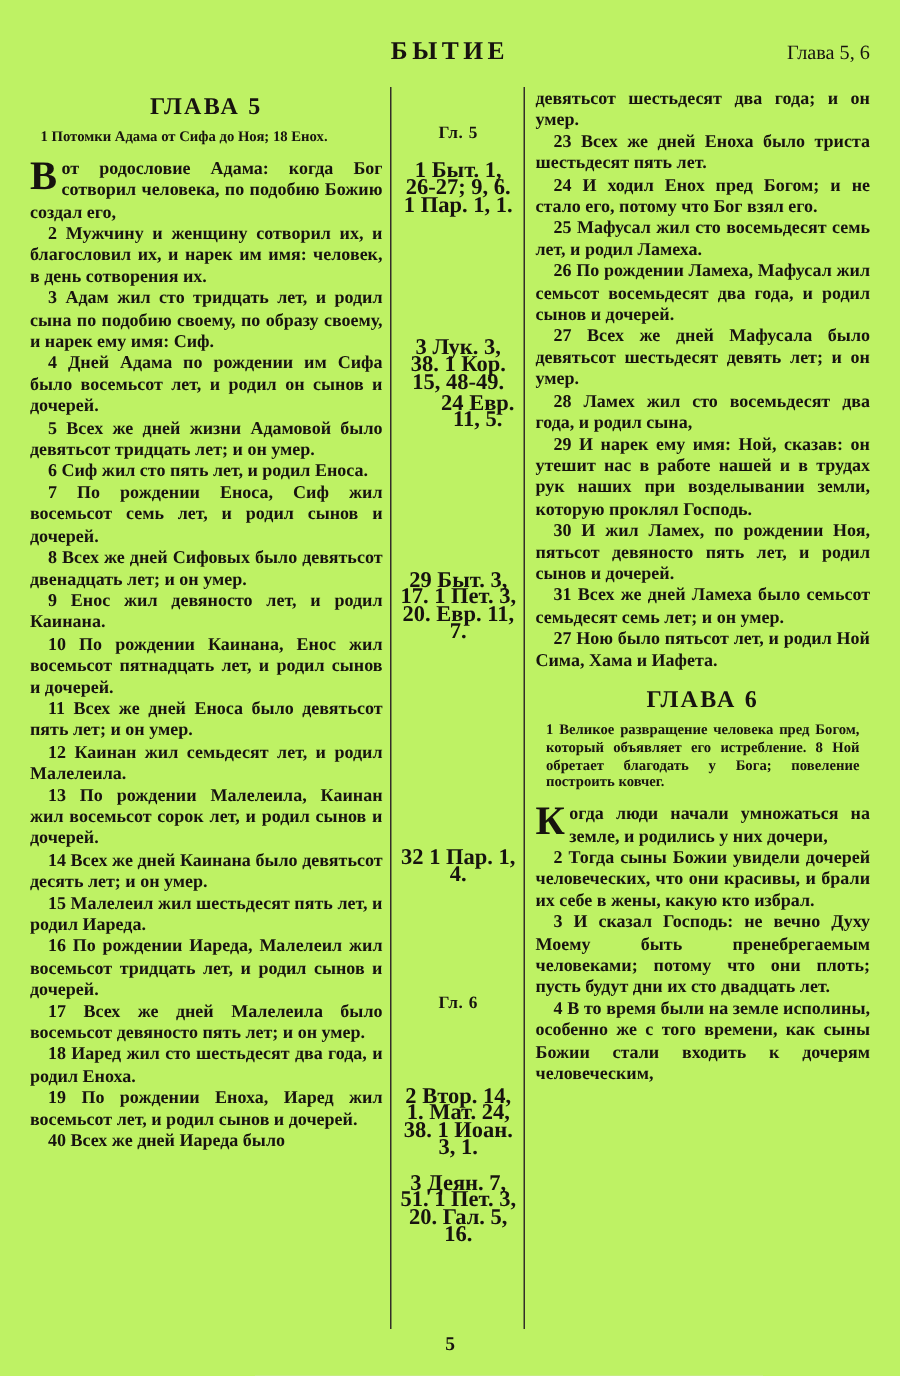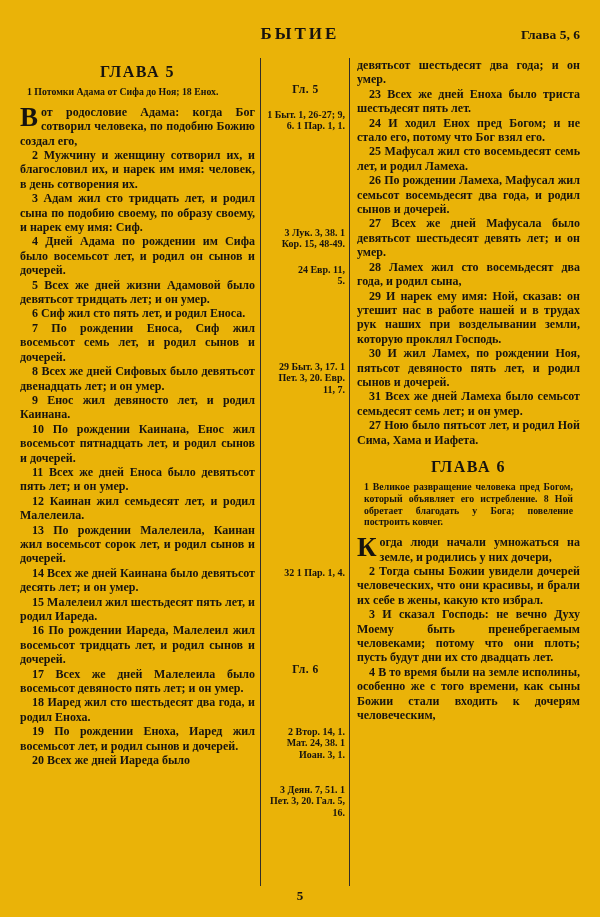--- a/index.html
+++ b/index.html
@@ -1,46 +1,46 @@
 <!DOCTYPE html>
 <html><head>
 <meta charset="utf-8">
 <style>
   * { margin:0; padding:0; box-sizing:border-box; }
   html,body { width:600px; height:917px; }
   body { background:#dedbd4; font-family:"Liberation Serif","DejaVu Serif",serif; }
   .page {
     position:relative; width:600px; height:917px; overflow:hidden;
-    background:#eab308; color:#17130f; font-weight:bold;
+    background:#bef264; color:#17130f; font-weight:bold;
     padding:24px 20px 0 20px;
   }
   
   .page-header { display:flex; align-items:baseline; }
   .page-header .side { width:160px; flex:none; }
   .book-title { flex:1; text-align:center; font-size:17px; letter-spacing:3px; font-weight:bold; }
-  .chapter-range { width:160px; flex:none; text-align:right; font-size:13.5px; font-weight:bold; }
+  .chapter-range { width:160px; flex:none; text-align:right; font-size:13.5px; font-weight:normal; }
   
   .columns { display:flex; margin-top:14px; height:828px; }
   .col { overflow:hidden; }
   .col-left  { width:240px; flex:none; padding-right:5px; }
   .col-refs  { width:90px; flex:none; position:relative;
                border-left:1.5px solid #332e28; border-right:1.5px solid #332e28; }
   .col-right { flex:1; padding-left:7px; }
   
   .verse { font-size:12px; line-height:14.4px; text-align:justify; text-indent:12px; }
   .verse.first, .verse.cont { text-indent:0; }
   .dropcap { float:left; font-size:27px; line-height:25px; padding:0 3px 0 0; font-weight:bold; }
   .chapter-heading { text-align:center; font-size:16px; letter-spacing:1.5px; margin:5px 0 5px; }
   .chapter-heading.second { margin-top:11px; }
   .summary { font-size:9.8px; line-height:11.8px; text-align:justify; margin:1px 7px 7px 7px; }
   
-  .ref-block { position:absolute; left:5px; right:4px; font-size:10px; line-height:11.4px; text-align:right; }
+  .ref-block { position:absolute; left:5px; right:4px; font-size:15px; line-height:11.4px; text-align:center; }
   .ref-label { text-align:center; font-size:11.5px; letter-spacing:0.5px; }
   .rb0 { top:26px; } .rb1 { top:51px; } .rb2 { top:169px; } .rb3 { top:206px;margin-left:26px; }
-  .rb4 { top:303px; } .rb5 { top:509px; } .rb6 { top:606px; } .rb7 { top:668px; }
+  .rb4 { top:324px; } .rb5 { top:509px; } .rb6 { top:606px; } .rb7 { top:668px; }
   .rb8 { top:726px; }
   
   .page-number { position:absolute; bottom:13px; left:0; right:0; text-align:center; font-size:13px; font-weight:bold; }
 </style>
 </head>
 <body>
 
 <div class="page">
 
   <header class="page-header">
@@ -68,21 +68,21 @@
           <p class="verse">10 По рождении Каинана, Енос жил восемьсот пятнадцать лет, и родил сынов и дочерей.</p>
           <p class="verse">11 Всех же дней Еноса было девятьсот пять лет; и он умер.</p>
           <p class="verse">12 Каинан жил семьдесят лет, и родил Малелеила.</p>
           <p class="verse">13 По рождении Малелеила, Каинан жил восемьсот сорок лет, и родил сынов и дочерей.</p>
           <p class="verse">14 Всех же дней Каинана было девятьсот десять лет; и он умер.</p>
           <p class="verse">15 Малелеил жил шестьдесят пять лет, и родил Иареда.</p>
           <p class="verse">16 По рождении Иареда, Малелеил жил восемьсот тридцать лет, и родил сынов и дочерей.</p>
           <p class="verse">17 Всех же дней Малелеила было восемьсот девяносто пять лет; и он умер.</p>
           <p class="verse">18 Иаред жил сто шестьдесят два года, и родил Еноха.</p>
           <p class="verse">19 По рождении Еноха, Иаред жил восемьсот лет, и родил сынов и дочерей.</p>
-          <p class="verse">20 Всех же дней Иареда было</p>
+          <p class="verse">40 Всех же дней Иареда было</p>
         </div>
     </section>
 
     <aside class="col col-refs">
       <div class="ref-block ref-label rb0">Гл. 5</div>
       <div class="ref-block rb1">1 Быт. 1, 26-27; 9, 6. 1 Пар. 1, 1.</div>
       <div class="ref-block rb2">3 Лук. 3, 38. 1 Кор. 15, 48-49.</div>
       <div class="ref-block rb3">24 Евр. 11, 5.</div>
       <div class="ref-block rb4">29 Быт. 3, 17. 1 Пет. 3, 20. Евр. 11, 7.</div>
       <div class="ref-block rb5">32 1 Пар. 1, 4.</div>

